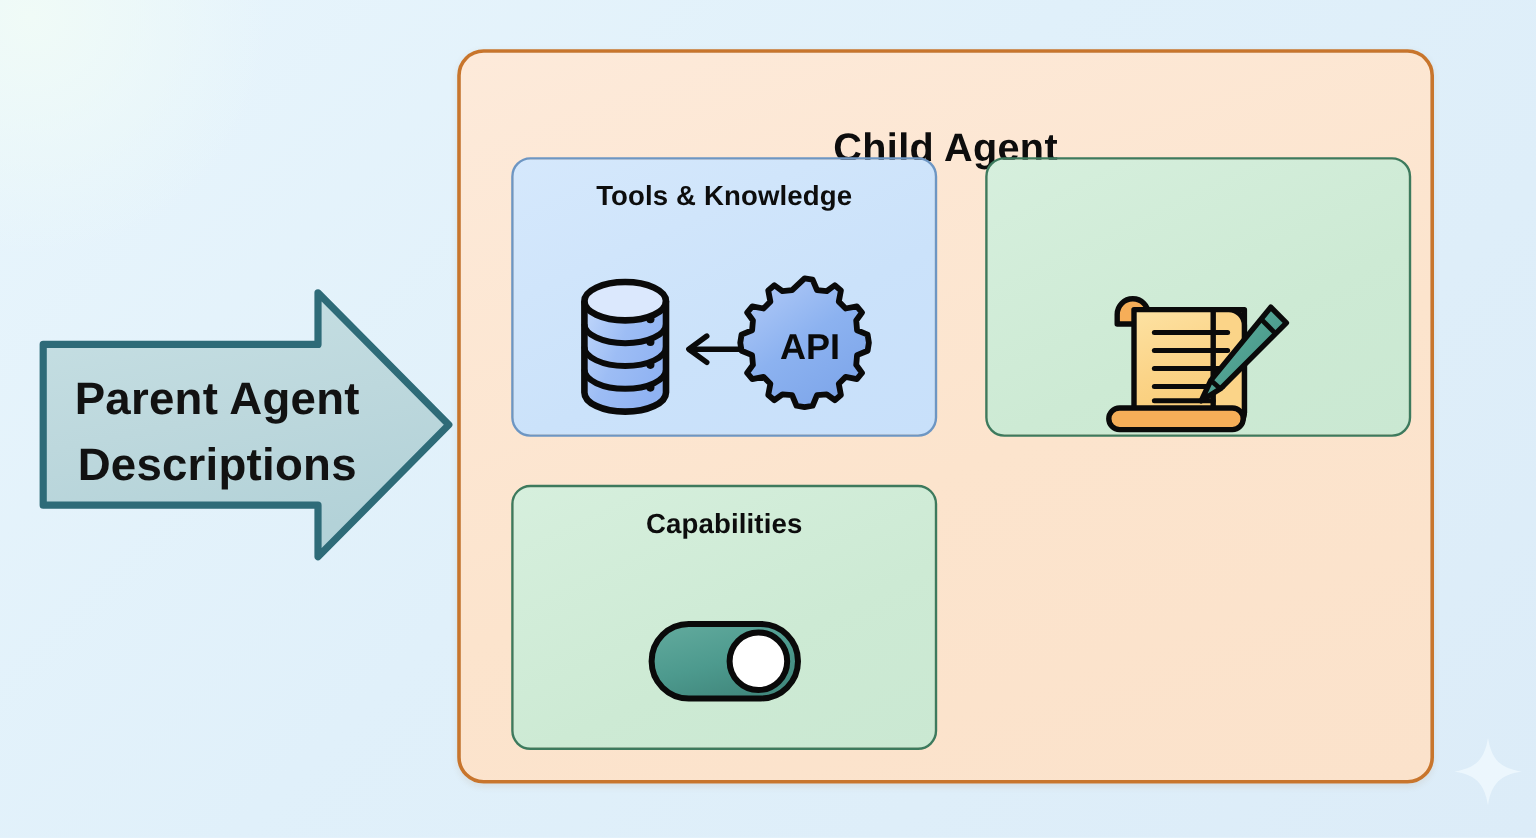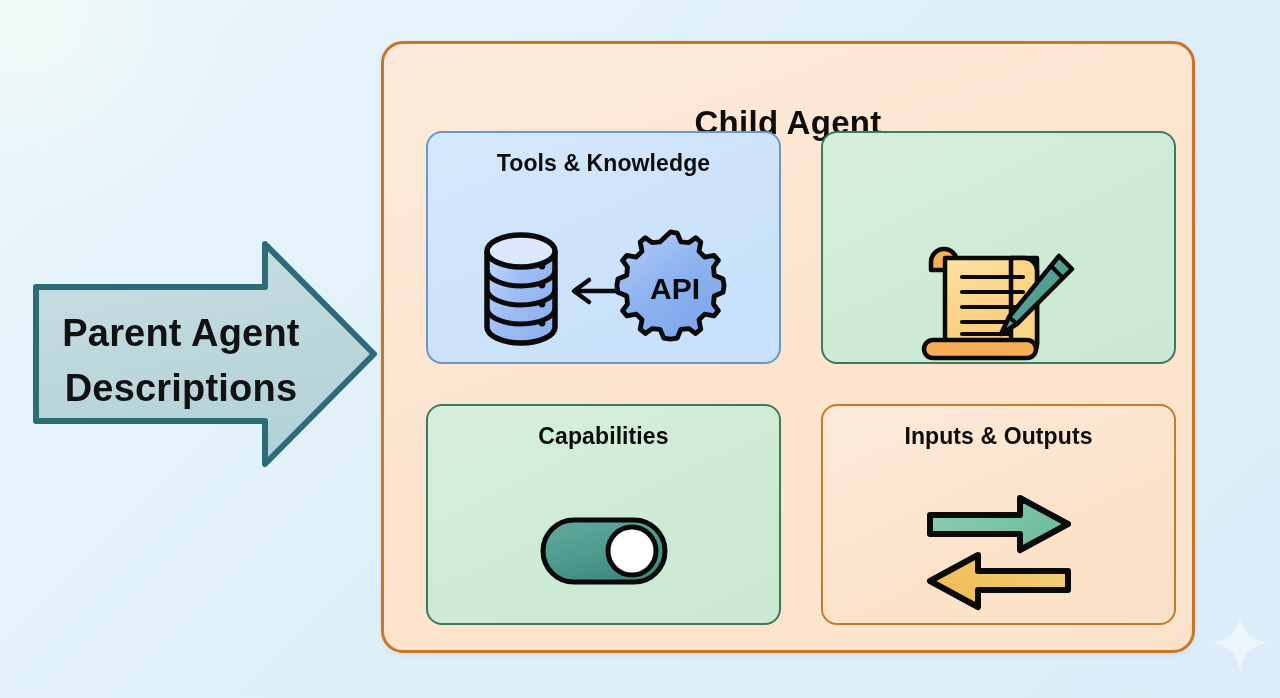--- a/index.html
+++ b/index.html
@@ -278,41 +278,20 @@
                 <stop offset="60%" stop-color="#4d9a8e"></stop>
                 <stop offset="100%" stop-color="#42897e"></stop>
               </linearGradient>
             </defs>
             <rect x="5" y="6" width="122" height="62" rx="31" ry="31" fill="url(#toggleGrad)" stroke="#0a0a0a" stroke-width="5"></rect>
             <circle cx="94" cy="37" r="24" fill="#ffffff" stroke="#0a0a0a" stroke-width="5"></circle>
           </svg>
         </div>
       </div>
 
-      <div class="card card-io">
-        <div class="card-title">Inputs &amp; Outputs</div>
-        <div class="card-icon">
-          <svg width="150" height="118" viewBox="0 0 150 118">
-            <defs>
-              <linearGradient id="arrGreen" x1="0" y1="0" x2="1" y2="0.4">
-                <stop offset="0%" stop-color="#8bd0b2"></stop>
-                <stop offset="100%" stop-color="#6fbc9f"></stop>
-              </linearGradient>
-              <linearGradient id="arrAmber" x1="1" y1="0" x2="0" y2="0.4">
-                <stop offset="0%" stop-color="#f5cf7a"></stop>
-                <stop offset="100%" stop-color="#eebd57"></stop>
-              </linearGradient>
-            </defs>
-
-            <path d="M 6 21 L 96 21 L 96 4 L 144 30 L 96 56 L 96 40 L 6 40 Z" fill="url(#arrGreen)" stroke="#0a0a0a" stroke-width="6" stroke-linejoin="round"></path>
-
-            <path d="M 144 77 L 54 77 L 54 61 L 6 87 L 54 113 L 54 96 L 144 96 Z" fill="url(#arrAmber)" stroke="#0a0a0a" stroke-width="6" stroke-linejoin="round"></path>
-          </svg>
-        </div>
-      </div>
 
     </div>
   </div>
 
   <div class="sparkle">
     <svg width="60" height="60" viewBox="0 0 60 60">
       <path d="M 30 2 C 33 20 40 27 58 30 C 40 33 33 40 30 58 C 27 40 20 33 2 30 C 20 27 27 20 30 2 Z" fill="#f2fbff" opacity="0.95"></path>
     </svg>
   </div>
 

